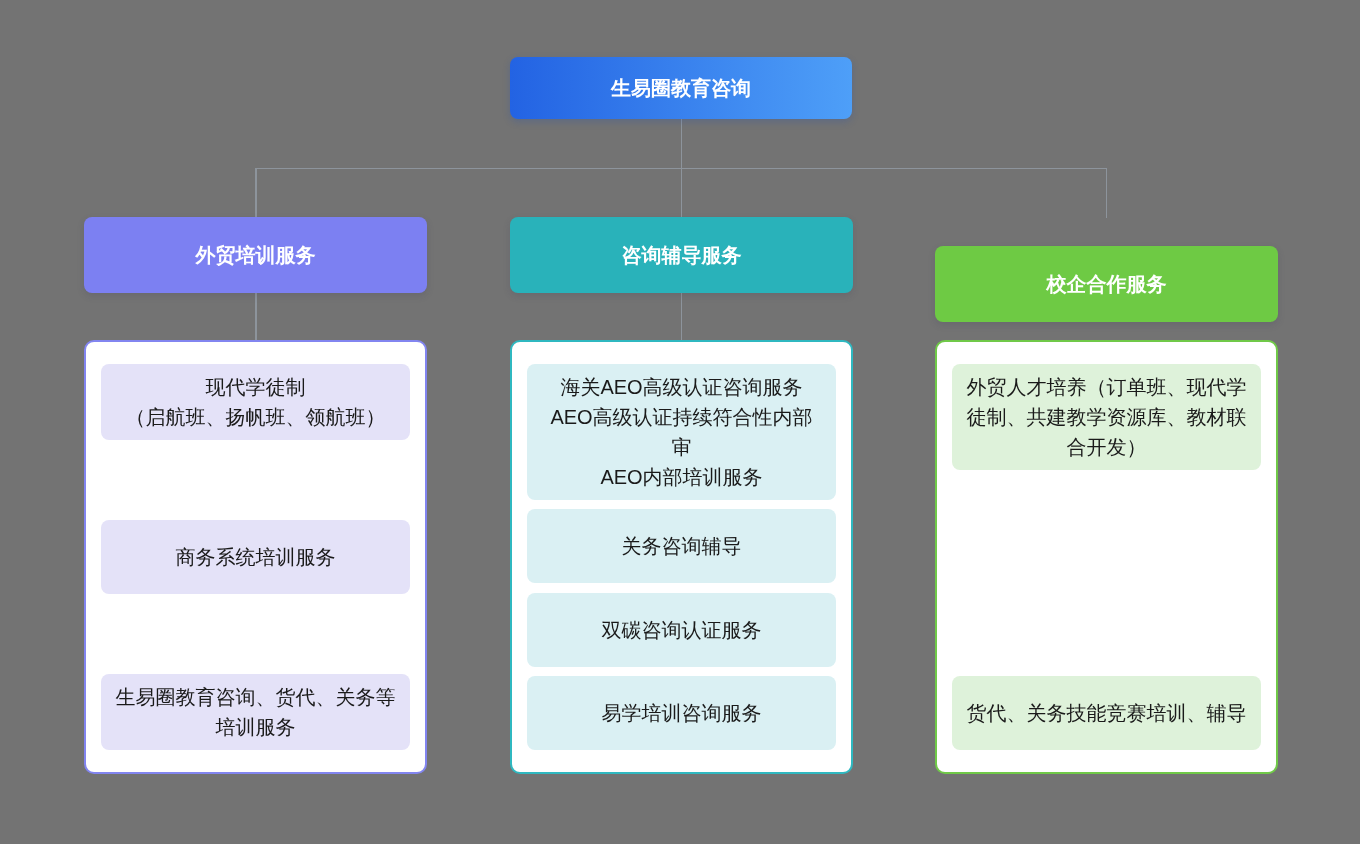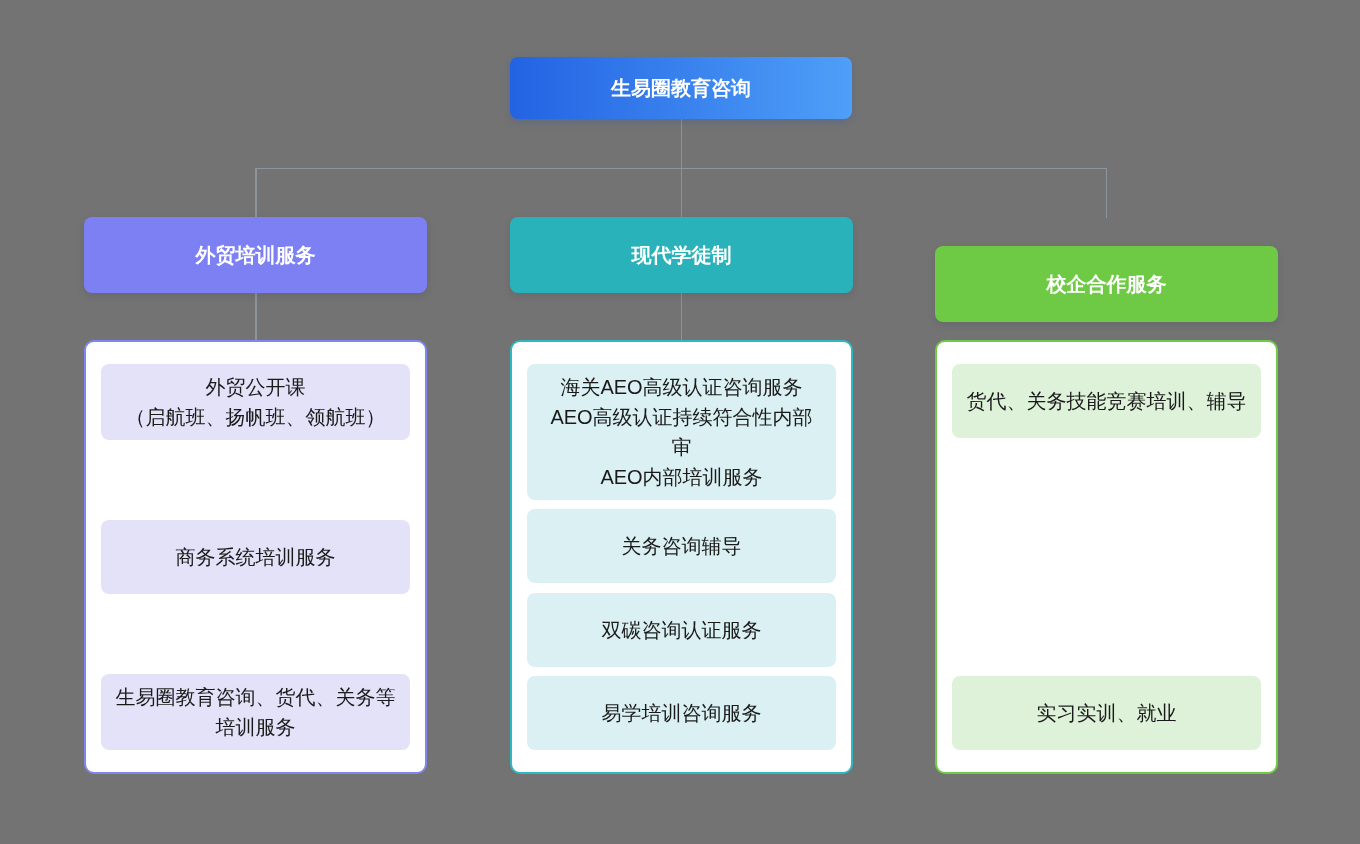--- a/index.html
+++ b/index.html
@@ -87,40 +87,40 @@
   <div class="line v" style="left:680.5px; top:279px; height:61px;"></div>
 
   <div class="node root-node">
     <span>生易圈教育咨询</span>
   </div>
 
   <div class="node branch-header purple">
     <span>外贸培训服务</span>
   </div>
   <div class="node branch-header teal">
-    <span>现代学徒制</span>
+    <span>咨询辅导服务</span>
   </div>
   <div class="node branch-header green">
     <span>校企合作服务</span>
   </div>
 
   <div class="container purple">
-    <div class="item">外贸公开课
+    <div class="item">现代学徒制
 （启航班、扬帆班、领航班）</div>
     <div class="item">商务系统培训服务</div>
     <div class="item">生易圈教育咨询、货代、关务等培训服务</div>
   </div>
 
   <div class="container teal">
     <div class="item">海关AEO高级认证咨询服务
 AEO高级认证持续符合性内部审
 AEO内部培训服务</div>
     <div class="item">关务咨询辅导</div>
     <div class="item">双碳咨询认证服务</div>
     <div class="item">易学培训咨询服务</div>
   </div>
 
   <div class="container green">
+    <div class="item">外贸人才培养（订单班、现代学徒制、共建教学资源库、教材联合开发）</div>
     <div class="item">货代、关务技能竞赛培训、辅导</div>
-    <div class="item">实习实训、就业</div>
   </div>
 
 </div>
 
 </body></html>

